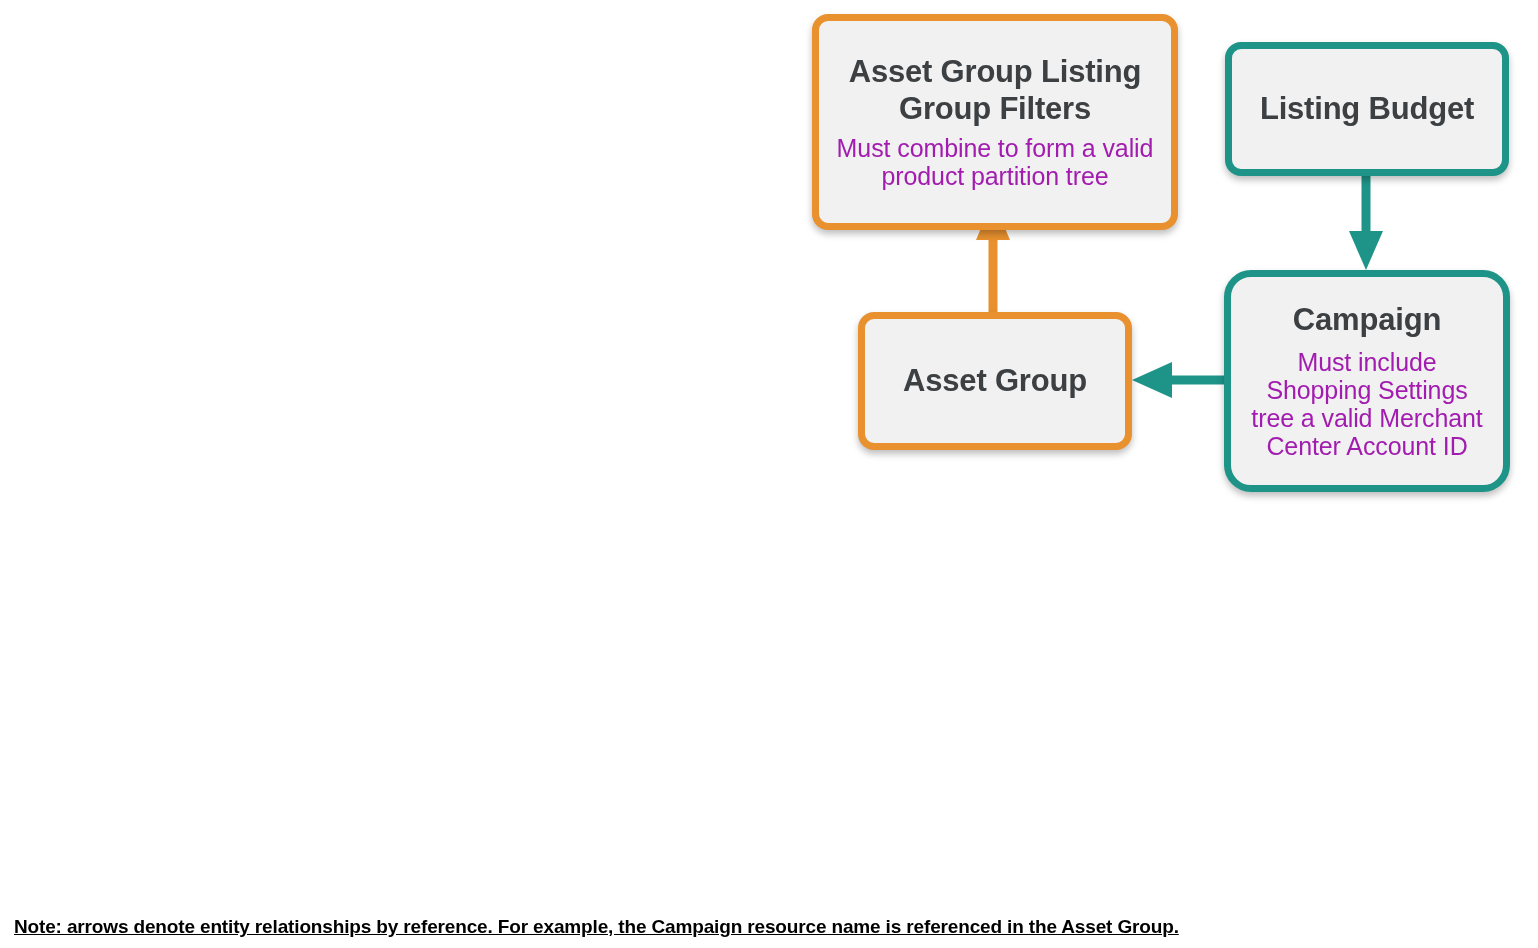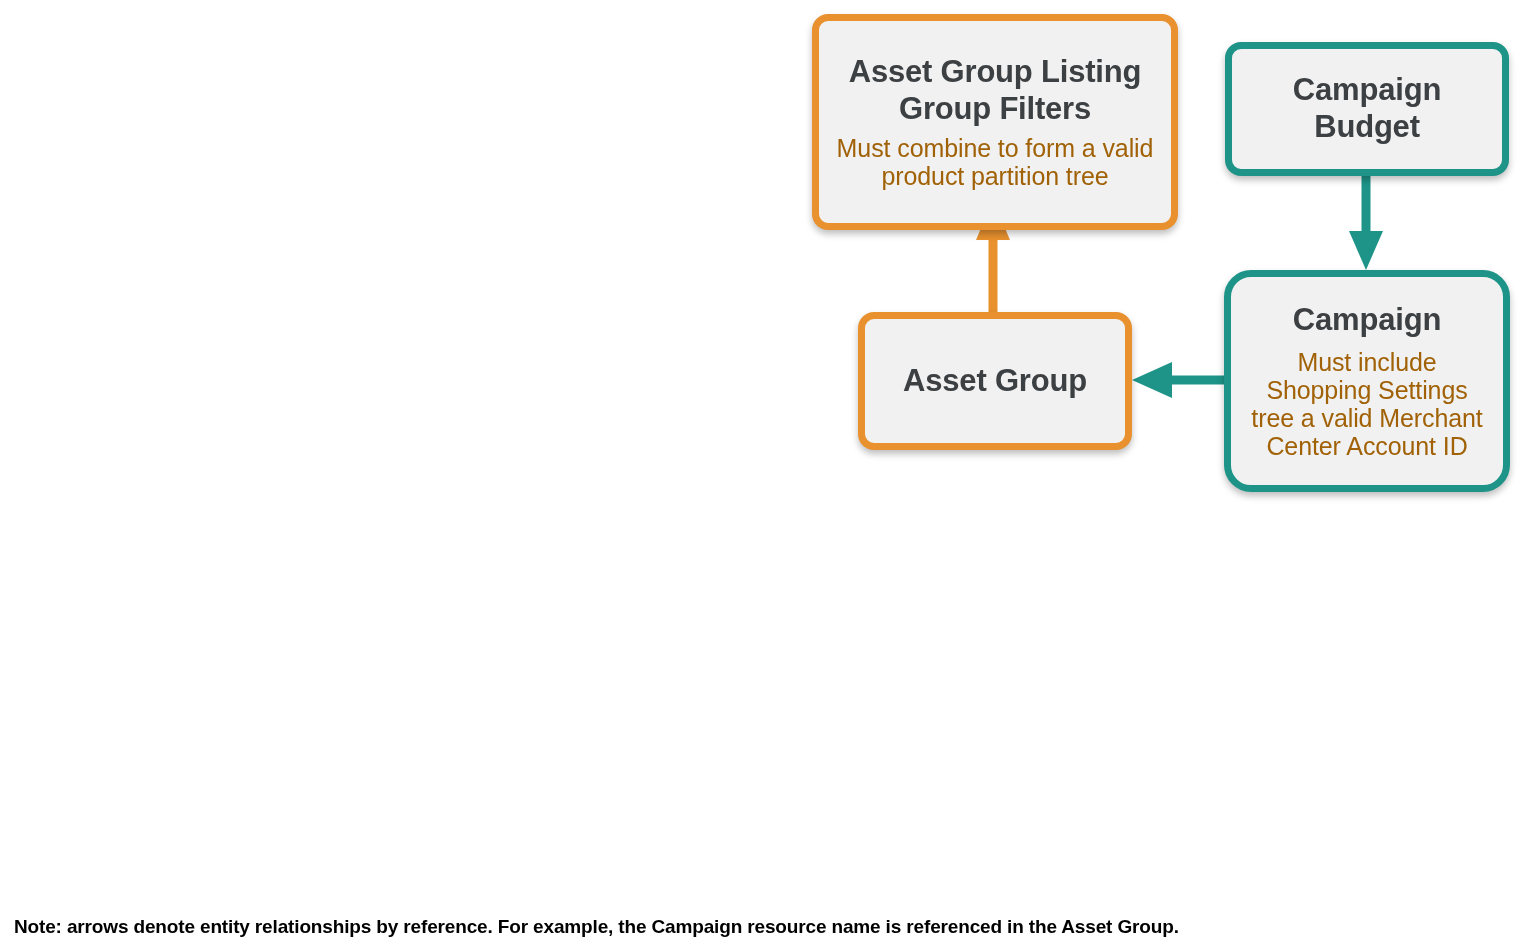--- a/index.html
+++ b/index.html
@@ -55,21 +55,21 @@
   .node.teal   { border-color: #1e9488; }
 
   .node-title {
     color: #3c4043;
     font-weight: bold;
     font-size: 31px;
     line-height: 1.18;
     letter-spacing: -0.2px;
   }
   .node-sub {
-    color: #a16207;
+    color: #a21caf;
     font-weight: normal;
     font-size: 25px;
     line-height: 1.12;
     letter-spacing: -0.1px;
     margin-top: 7px;
   }
 
   
   #node-asset-group-listing-group-filters {
     left: 812px;  top: 14px;  width: 366px;  height: 216px;
@@ -88,20 +88,21 @@
   
   #footnote {
     position: absolute;
     left: 14px;
     top: 916px;
     font-size: 19px;
     font-weight: bold;
     color: #000000;
     letter-spacing: -0.15px;
     white-space: nowrap;
+    text-decoration: underline;
   }
 </style>
 </head>
 <body>
 
 <div id="canvas">
 
   <svg id="connectors" viewBox="0 0 1538 948" width="1538" height="948" aria-hidden="true">
 
     <g>
@@ -119,21 +120,21 @@
       <polygon points="1132,380 1172,362 1172,398" fill="#1e9488"></polygon>
     </g>
   </svg>
 
   <div class="node orange" id="node-asset-group-listing-group-filters">
     <div class="node-title">Asset Group Listing Group Filters</div>
     <div class="node-sub">Must combine to form a valid product partition tree</div>
   </div>
 
   <div class="node teal" id="node-campaign-budget">
-    <div class="node-title">Campaign Budget</div>
+    <div class="node-title">Listing Budget</div>
   </div>
 
   <div class="node orange" id="node-asset-group">
     <div class="node-title">Asset Group</div>
   </div>
 
   <div class="node teal" id="node-campaign">
     <div class="node-title">Campaign</div>
     <div class="node-sub">Must include Shopping Settings tree a valid Merchant Center Account ID</div>
   </div>

